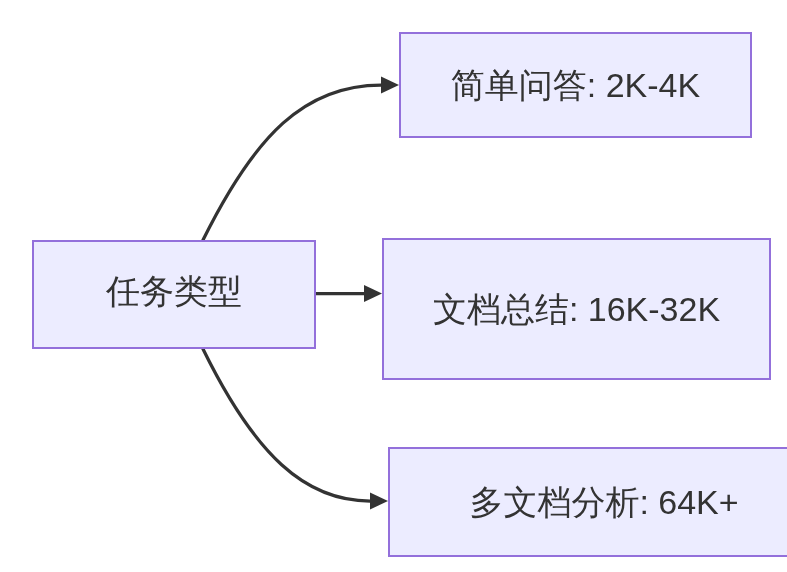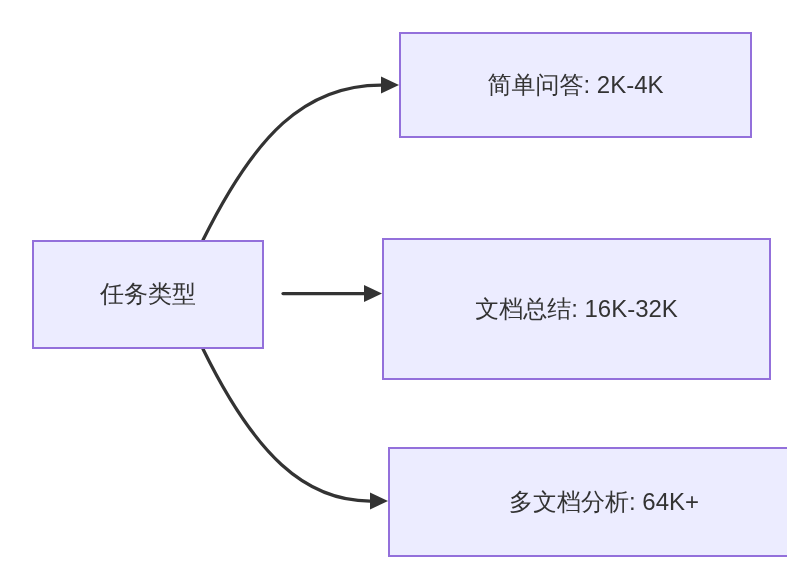--- a/index.html
+++ b/index.html
@@ -38,26 +38,26 @@
     stroke: none;
   }
   .node {
     position: absolute;
     background: var(--node-fill);
     border: 2.5px solid var(--node-border);
     display: flex;
     align-items: center;
     justify-content: center;
     color: var(--text);
-    font-size: 24px;
+    font-size: 34px;
     line-height: 1.2;
     white-space: nowrap;
     text-align: center;
   }
-  .node-task-type   { left: 32px;  top: 240px; width: 232px; height: 109px; }
+  .node-task-type   { left: 32px;  top: 240px; width: 284px; height: 109px; font-family: Liberation Mono, monospace; }
   .node-simple-qa   { left: 399px; top: 32px;  width: 353px; height: 106px; }
   .node-doc-summary { left: 382px; top: 238px; width: 389px; height: 142px; }
   .node-multi-doc   { left: 388px; top: 447px; width: 432px; height: 110px; }
 </style>
 </head>
 <body>
 
 <div class="canvas">
 
   <svg class="edges-layer" viewBox="0 0 787 572" xmlns="http://www.w3.org/2000/svg" aria-hidden="true">

